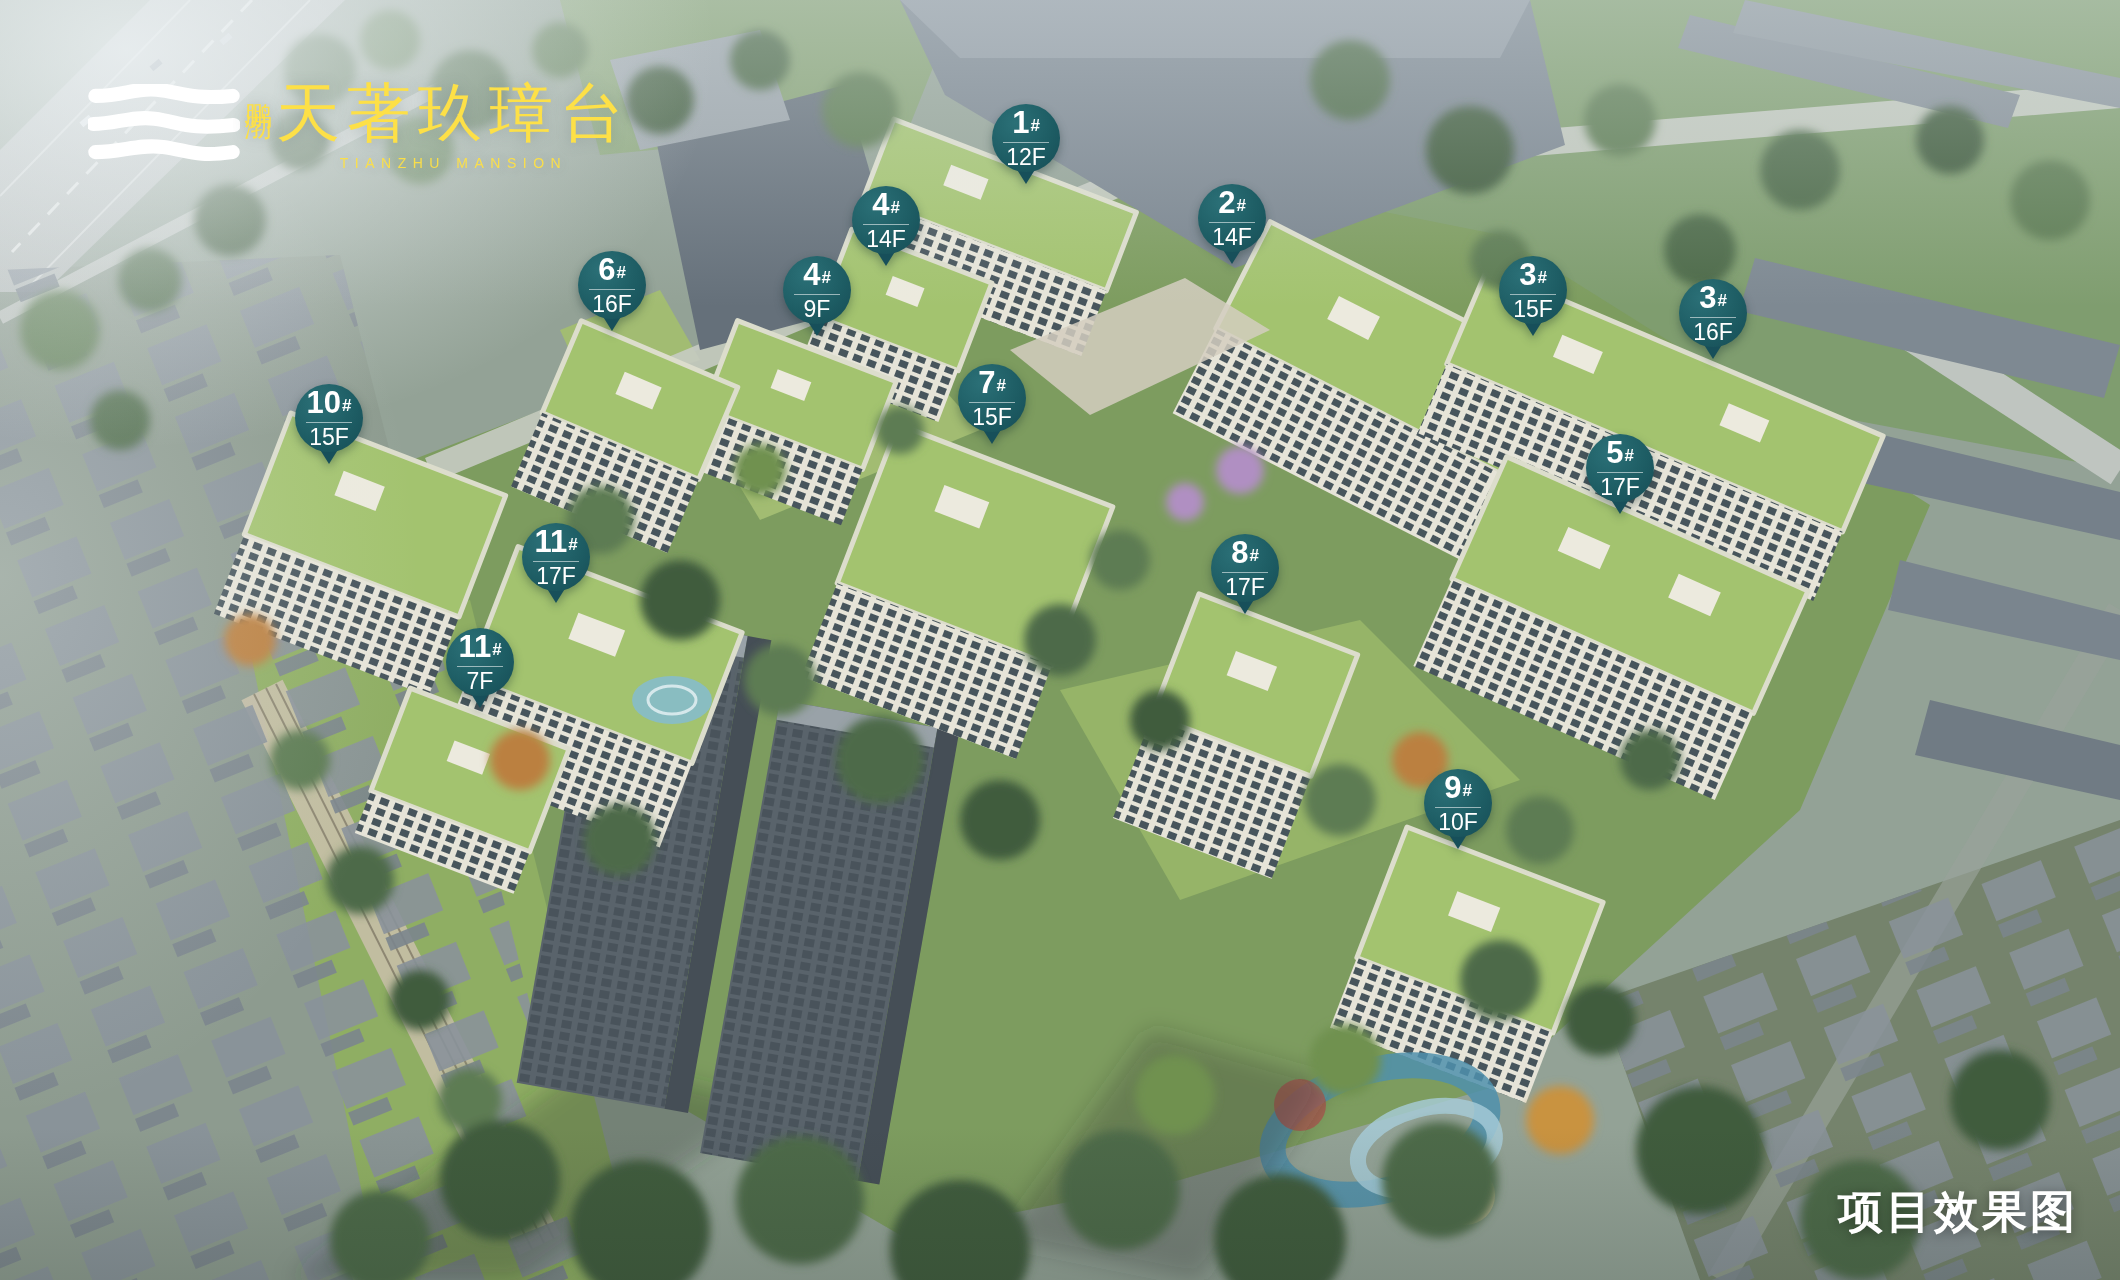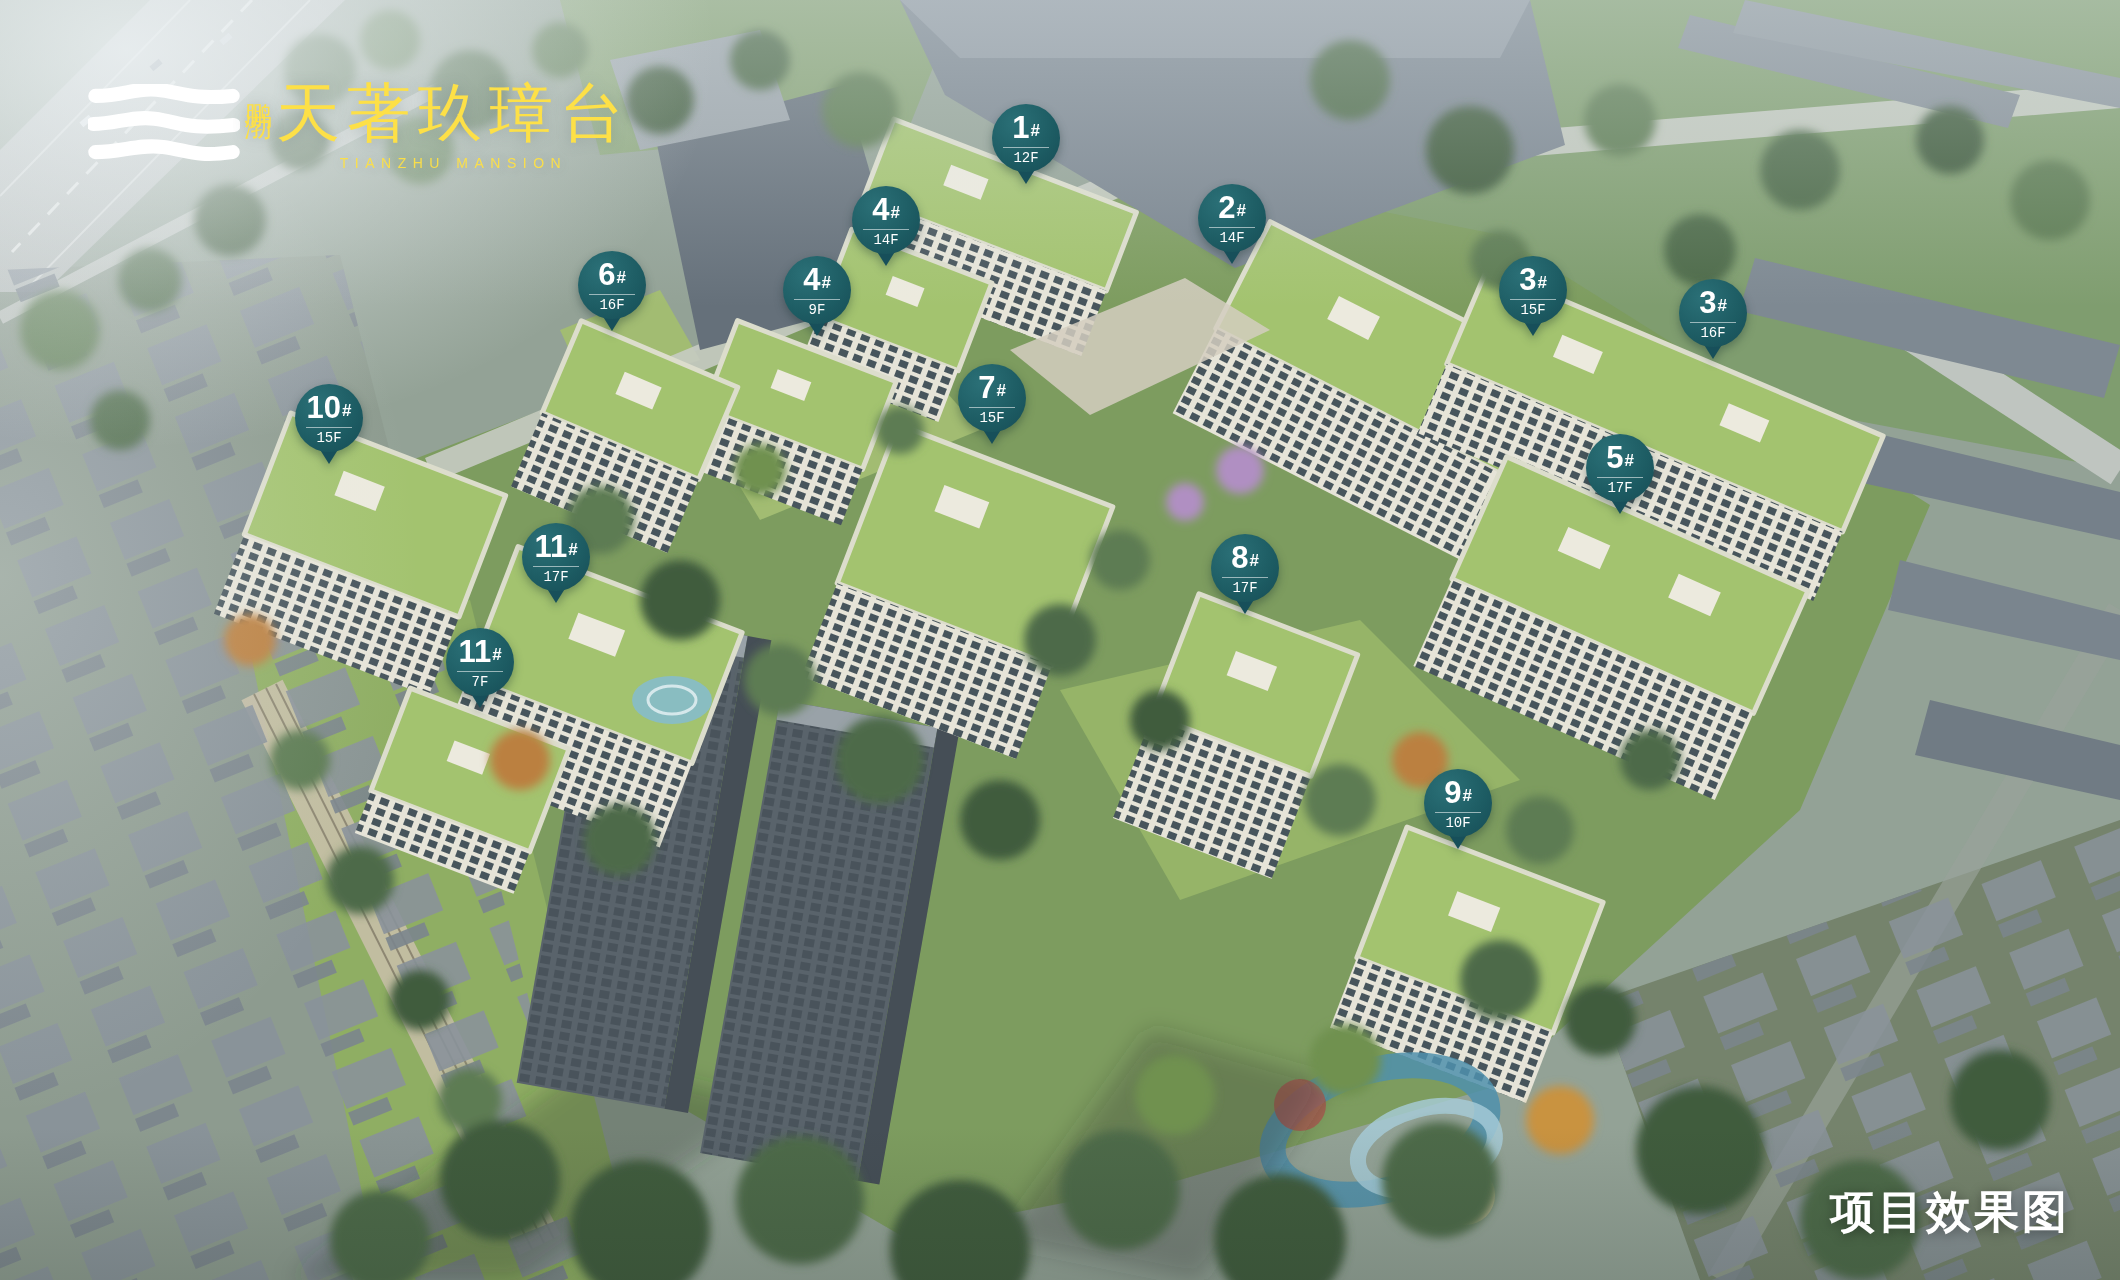--- a/index.html
+++ b/index.html
@@ -26,23 +26,23 @@
           filter:drop-shadow(0 4px 5px rgba(15,40,40,.35));}
   .balloon{position:relative;width:68px;height:68px;margin:0 auto;border-radius:50%;
      background:radial-gradient(circle at 34% 28%, #2b7077 0%, #1d5c63 58%, #164c55 100%);
      display:flex;flex-direction:column;align-items:center;justify-content:center;}
   .balloon::after{content:"";position:absolute;left:50%;top:56px;transform:translateX(-50%);
      width:0;height:0;border:solid transparent;border-width:24px 15px 0 15px;
      border-top-color:#174f5a;z-index:-1;}
   .num{line-height:1;font-weight:700;font-size:31px;letter-spacing:0;}
   .num .hash{font-size:17px;font-weight:700;vertical-align:2px;margin-left:1px;}
   .divider{width:46px;height:0;border-top:1px solid rgba(255,255,255,.55);margin:4px 0 3px;}
-  .floors{font-size:14px;line-height:1;font-weight:400;font-family:Liberation Mono, monospace;}
+  .floors{font-size:23px;line-height:1;font-weight:400;}
   
-  .caption{position:absolute;right:50px;bottom:38px;font-size:45px;font-weight:700;
+  .caption{position:absolute;right:42px;bottom:38px;font-size:45px;font-weight:700;
            color:#fff;letter-spacing:3px;text-shadow:0 2px 12px rgba(0,0,0,.4);white-space:nowrap;}
 </style>
 </head>
 <body>
 
 <div class="stage">
 
   <svg class="scene" viewBox="0 0 2120 1280" preserveAspectRatio="none" aria-hidden="true">
     <defs>
       <filter id="soft" x="-40%" y="-40%" width="180%" height="180%">

